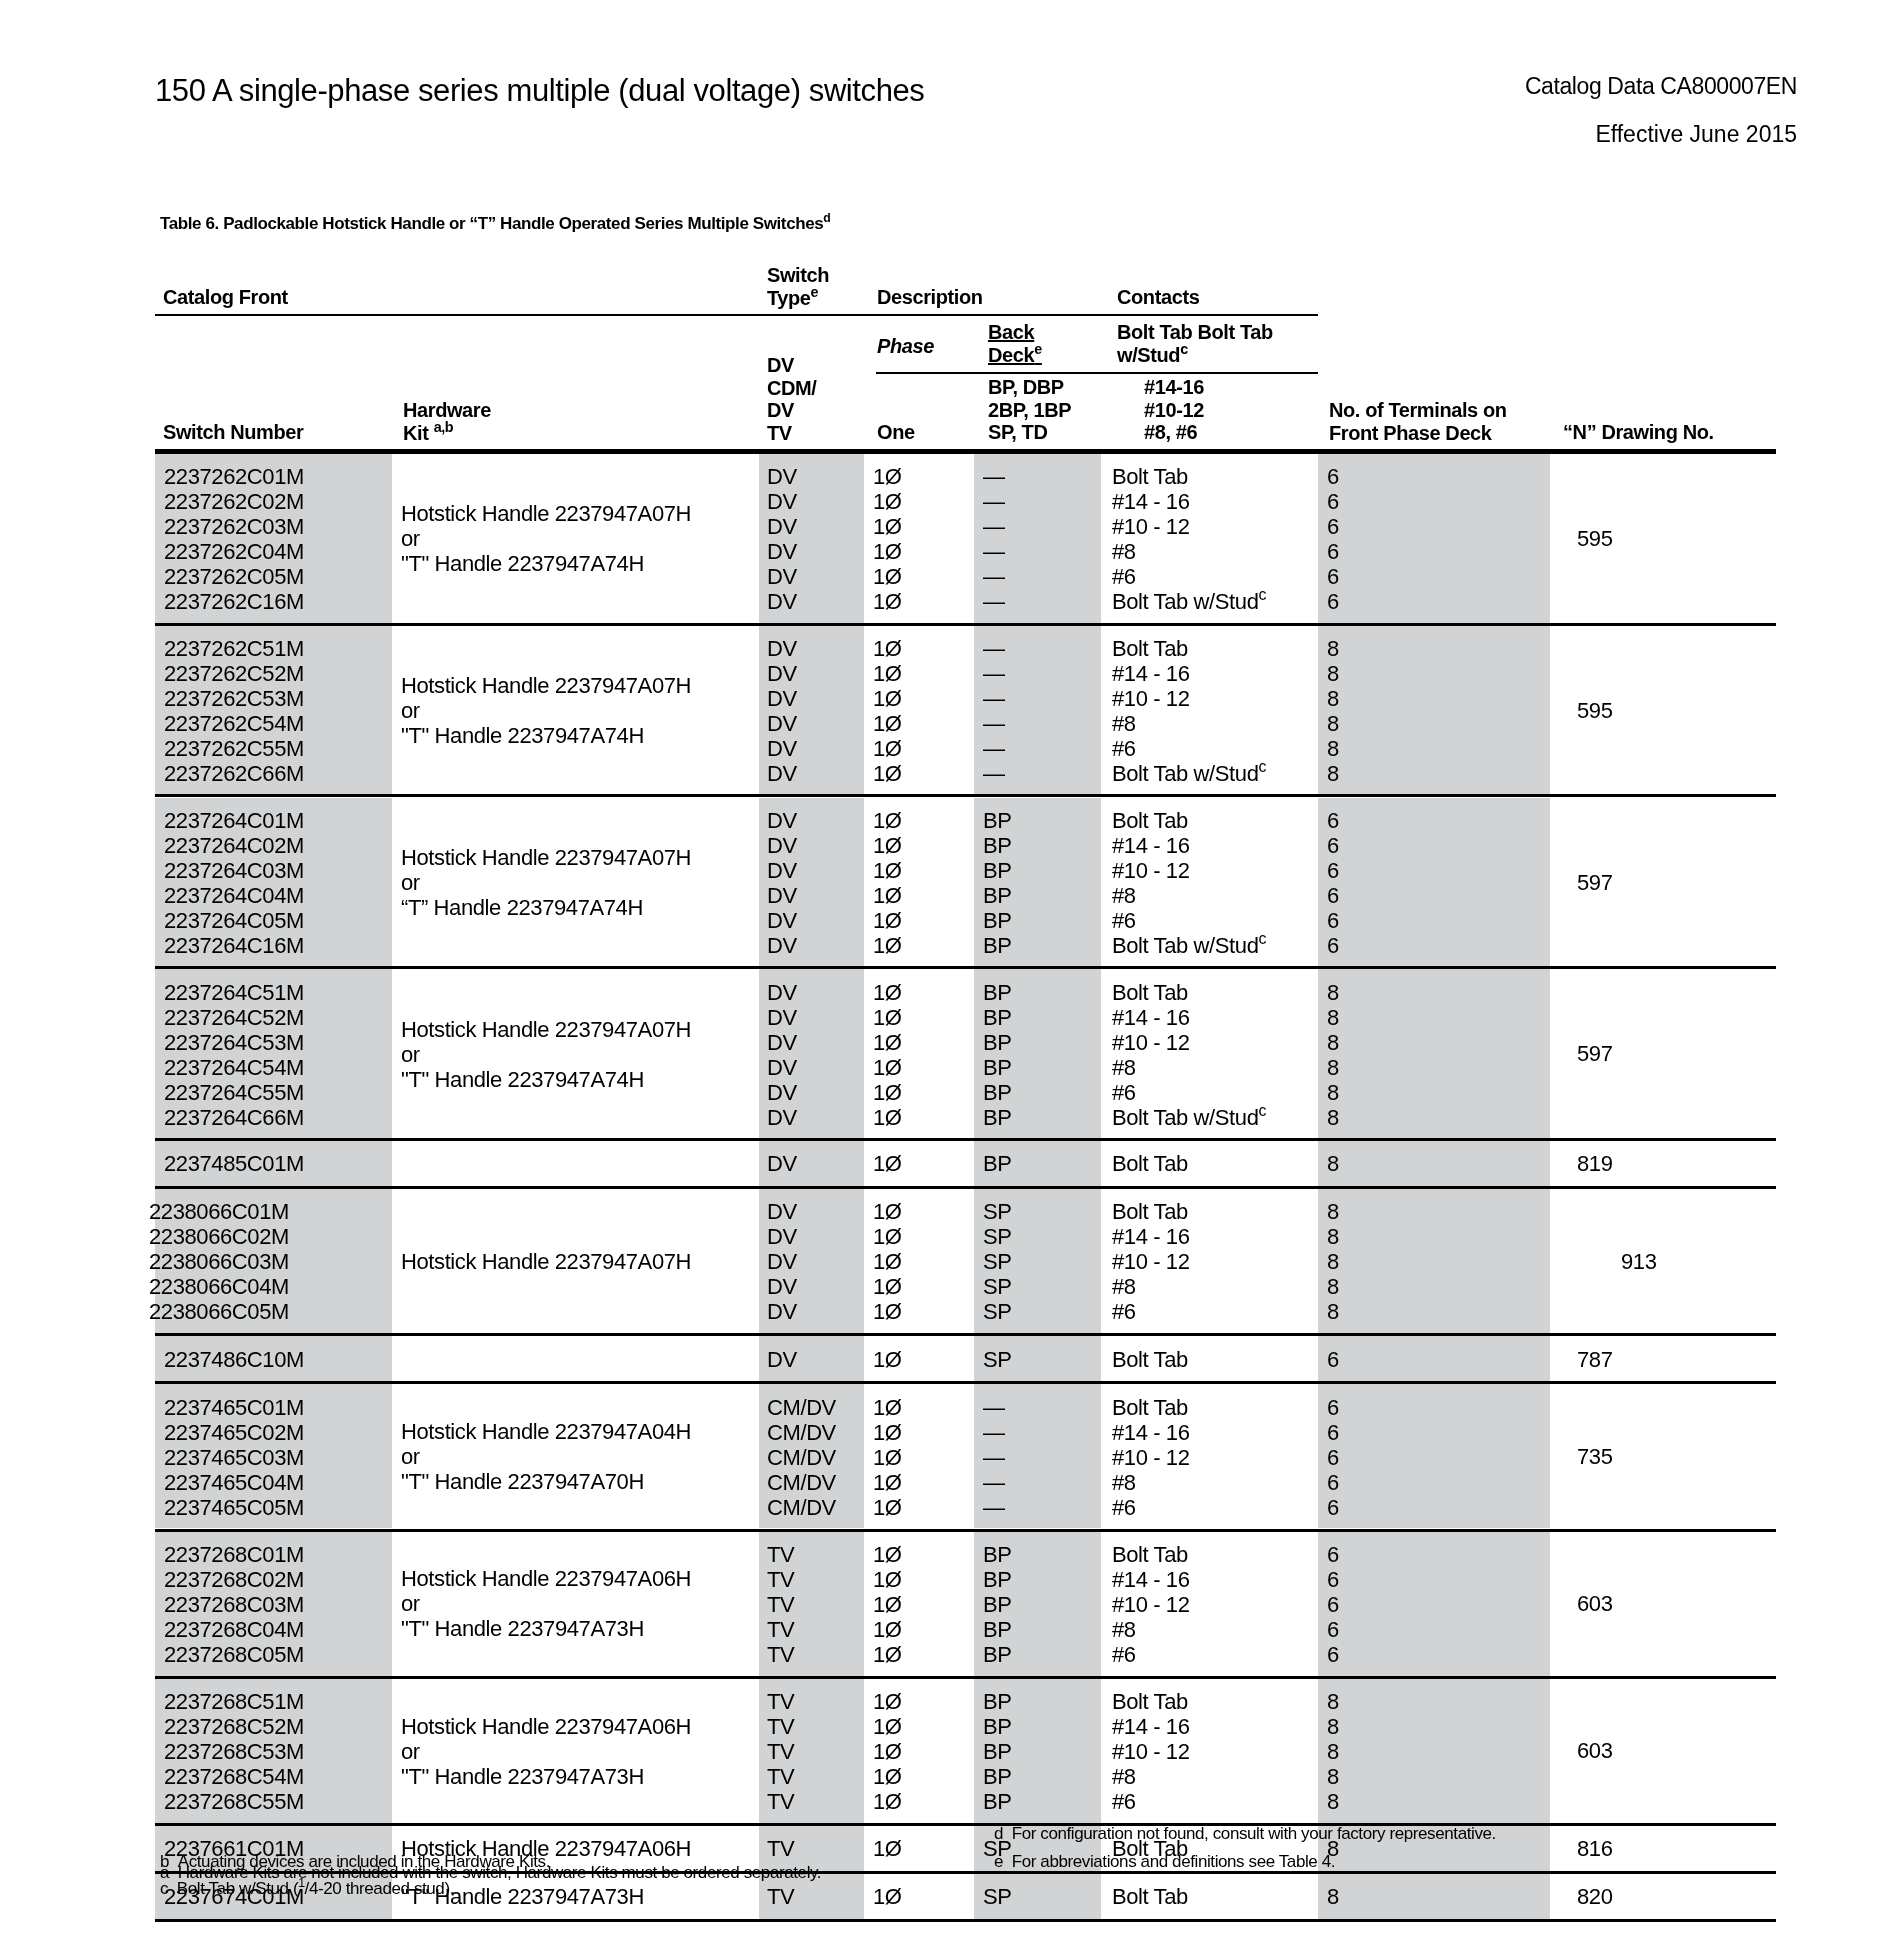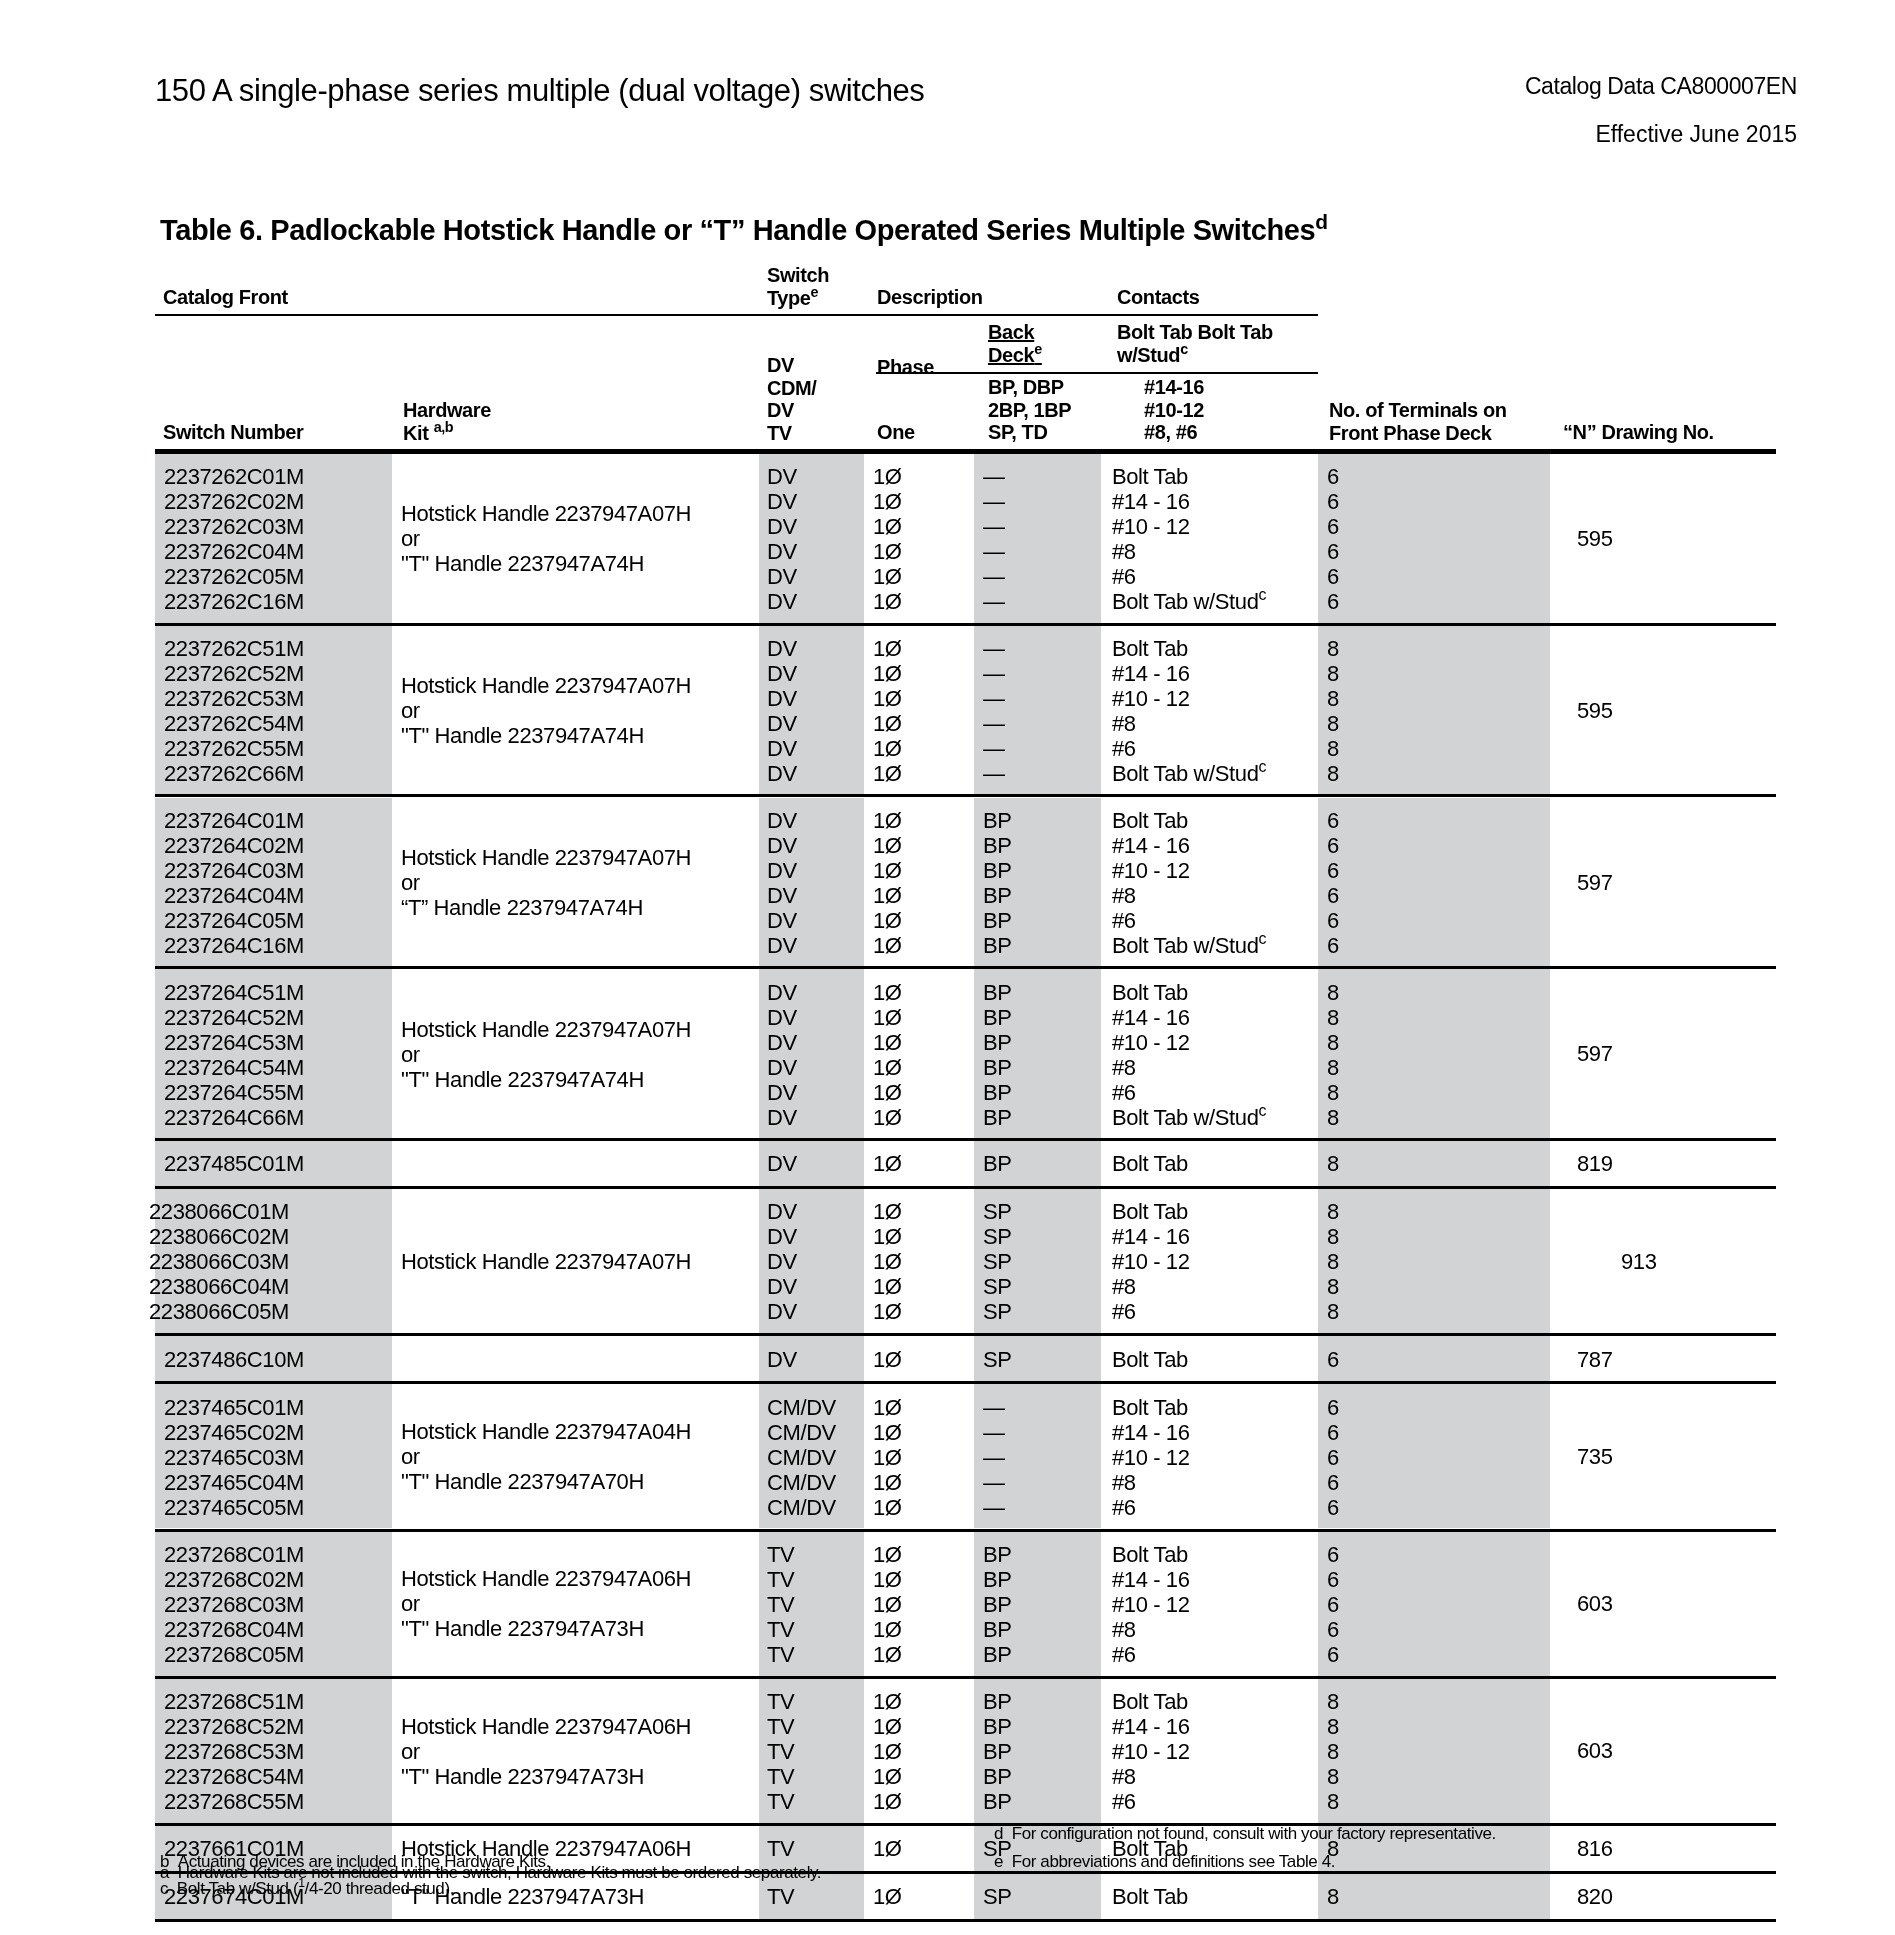--- a/index.html
+++ b/index.html
@@ -3,21 +3,21 @@
 <meta charset="utf-8">
 <style>
   html, body { margin:0; padding:0; background:#ffffff; }
   body { width:1896px; height:2453px; position:relative; overflow:hidden;
          font-family:"Liberation Sans", sans-serif; color:#000; }
   .abs { position:absolute; }
   #doc-title { left:155px; top:73px; font-size:31px; font-weight:400; letter-spacing:-0.4px; white-space:nowrap; }
   #catalog-id { right:99px; top:73px; font-size:23px; white-space:nowrap; letter-spacing:-0.4px; }
   #catalog-id .strong { font-weight:400; }
   #effective { right:99px; top:121px; font-size:23px; white-space:nowrap; }
-  #table-title { left:160px; top:214px; font-size:29px; font-weight:700; white-space:nowrap; letter-spacing:-0.4px; }
+  #table-title { left:160px; top:214px; font-size:17px; font-weight:700; white-space:nowrap; letter-spacing:-0.4px; }
   sup { font-size:0.72em; vertical-align:0.55em; line-height:0; }
 
   
   .hd { position:absolute; font-size:20px; font-weight:700; line-height:22.5px; white-space:nowrap; letter-spacing:-0.4px; }
   .rule { position:absolute; background:#000; }
 
   
   .shade { position:absolute; background:#d1d3d4; }
 
   
@@ -36,21 +36,21 @@
 <div id="table-header">
   <div class="hd" style="left:163px; top:286px;">Catalog Front</div>
   <div class="hd" style="left:767px; top:264px;">
     <div>Switch</div>
     <div><span>Type</span><sup>e</sup></div>
   </div>
   <div class="hd" style="left:877px; top:286px;">Description</div>
   <div class="hd" style="left:1117px; top:286px;">Contacts</div>
   <div class="rule" style="left:155px; top:314px; width:1163px; height:2.3px;"></div>
 
-  <div class="hd" style="left:877px; top:356px;">Phase</div>
+  <div class="hd" style="left:877px; top:335px;font-style:italic;">Phase</div>
   <div class="hd" style="left:988px; top:321px;text-decoration:underline;">
     <div>Back</div>
     <div><span>Deck</span><sup>e</sup></div>
   </div>
   <div class="hd" style="left:1117px; top:321px;">
     <div>Bolt Tab Bolt Tab</div>
     <div><span>w/Stud</span><sup>c</sup></div>
   </div>
   <div class="rule" style="left:876px; top:372px; width:442px; height:2.3px;"></div>
 

